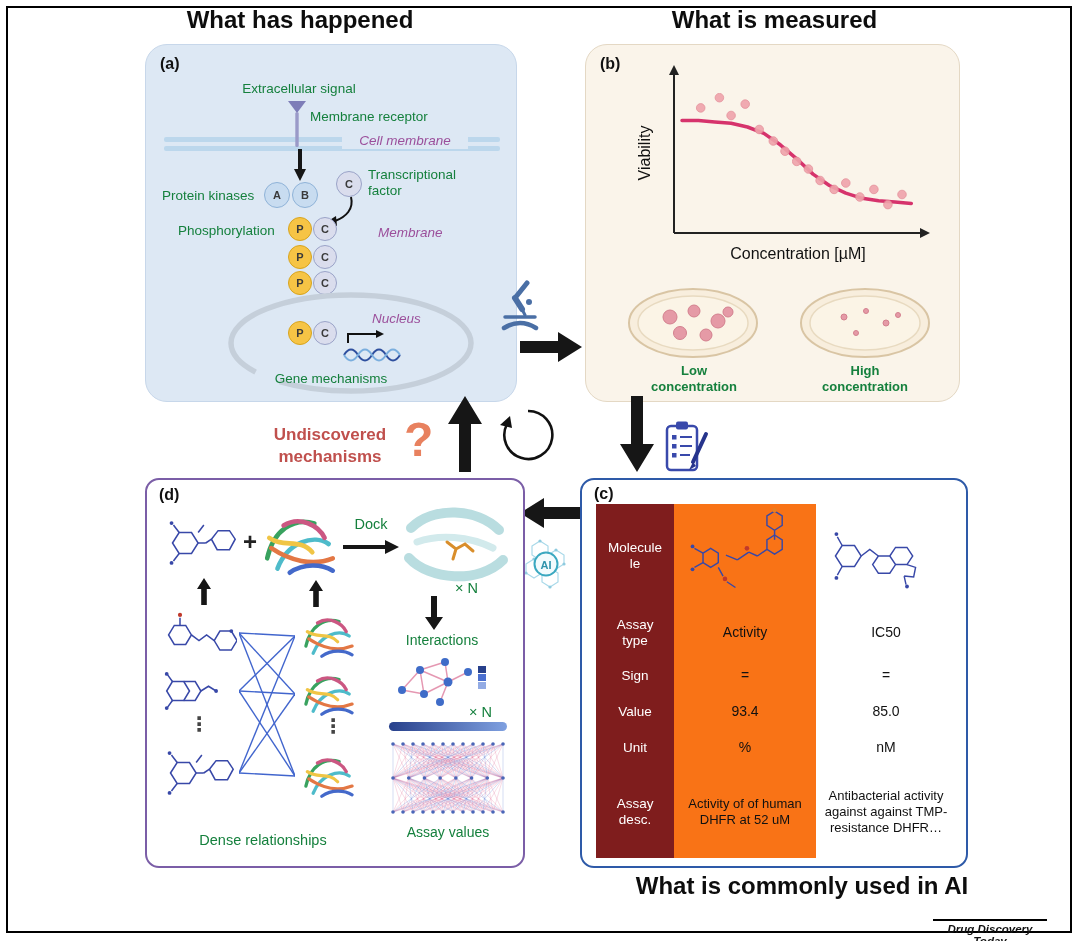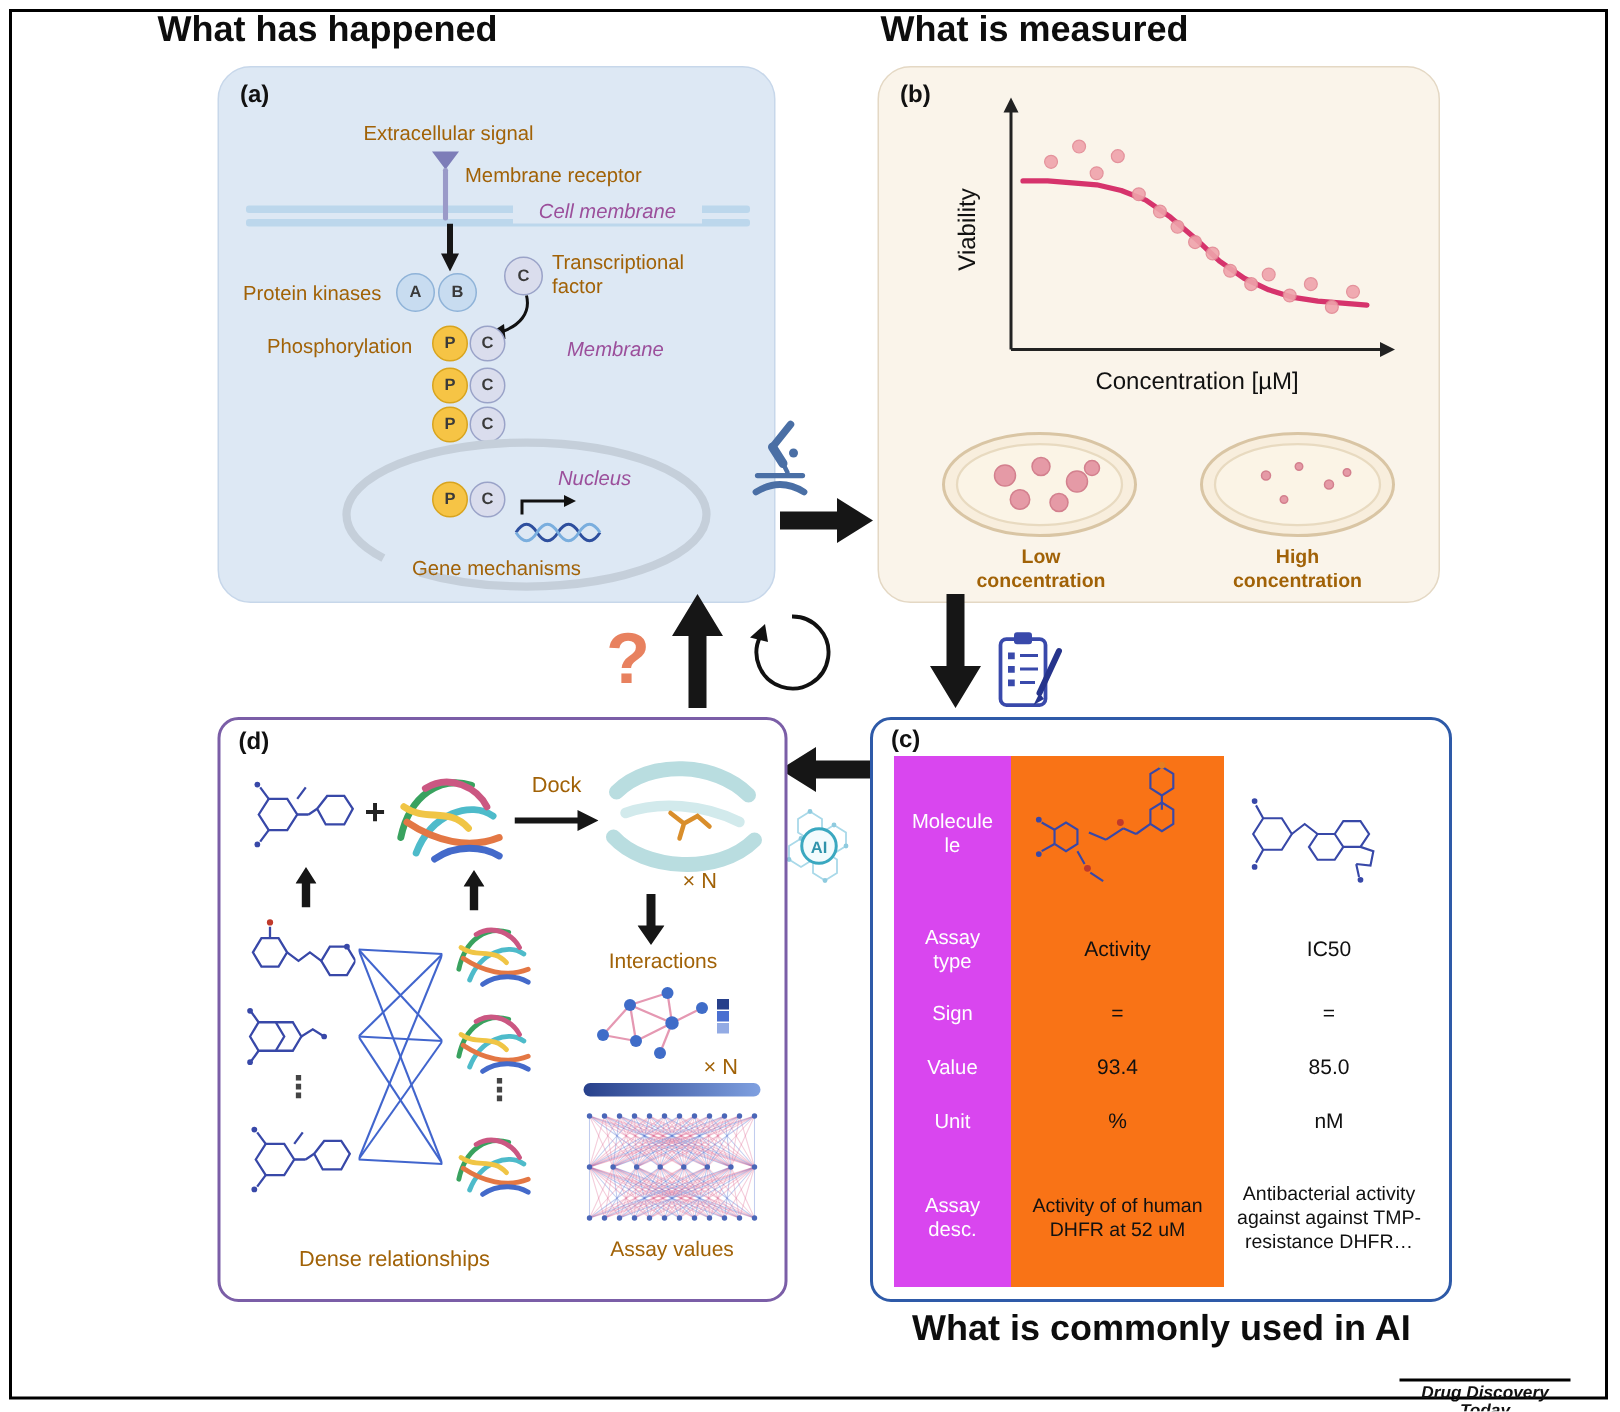--- a/index.html
+++ b/index.html
@@ -1,36 +1,36 @@
 <!DOCTYPE html>
 <html><head>
 <meta charset="utf-8">
 <style>
   *{box-sizing:border-box;margin:0;padding:0}
   body{background:#fff}
   #canvas{position:relative;width:1080px;height:941px;font-family:"Liberation Sans","DejaVu Sans",sans-serif;color:#111;background:#fff;overflow:hidden}
   .abs{position:absolute}
   .frame{position:absolute;left:6px;top:6px;width:1066px;height:927px;border:2px solid #000;pointer-events:none}
-  .section-title{font-size:24px;font-weight:600;color:#0d0d0d}
+  .section-title{font-size:24px;font-weight:600;text-align:center;color:#0d0d0d}
   .panel-label{font-weight:bold;font-size:16px;color:#111}
-  .t{font-size:13.5px;line-height:1.22;color:#a16207}
+  .t{font-size:13.5px;line-height:1.22;color:#15803d}
   .ital{font-style:italic;color:#9b4f9b}
   .bold{font-weight:bold}
   .center{text-align:center}
   #panel-a{background:#dde8f4;border:1.5px solid #c7d7ea;border-radius:22px}
   #panel-b{background:#faf4ea;border:1.5px solid #e4d8c4;border-radius:22px}
   #panel-c{background:#fff;border:2.5px solid #2e5aa8;border-radius:14px}
   #panel-d{background:#fff;border:2.5px solid #7b5ea7;border-radius:14px}
   .circle{position:absolute;border-radius:50%;display:flex;align-items:center;justify-content:center;font-size:11px;font-weight:bold;color:#3a3a3a}
   .circle.k{background:#c8dcf0;border:1.5px solid #8fb3d8}
   .circle.c{background:#dadded;border:1.5px solid #9aa3c8}
   .circle.p{background:#f6c445;border:1.5px solid #d8a41e}
   .membrane{position:absolute;height:5px;background:#bcd7ec;border-radius:2px}
   #assay-table{position:absolute;left:14px;top:24px;width:360px;height:354px;display:grid;grid-template-columns:78px 142px 1fr;grid-template-rows:104px 50px 36px 36px 36px 1fr}
-  .th{background:#d946ef;color:#fff;display:flex;align-items:center;justify-content:center;text-align:center;font-size:13.5px;padding:2px 22px;line-height:1.2}
+  .th{background:#7f1d1d;color:#fff;display:flex;align-items:center;justify-content:center;text-align:center;font-size:13.5px;padding:2px 22px;line-height:1.2}
   .td{display:flex;align-items:center;justify-content:center;text-align:center;font-size:14px;padding:2px 6px;line-height:1.25;color:#111}
   .td.gray{background:#f97316}
   .td.desc{font-size:13px;padding:4px 8px}
   .footer-rule{position:absolute;border-top:2px solid #000}
   .footer-text{position:absolute;font-style:italic;font-weight:bold;font-size:11.5px;text-align:center}
 </style>
 </head>
 <body>
 
 <div id="canvas">
@@ -221,20 +221,21 @@
     <polygon points="31,42 27,50 34,46" fill="#26348c"></polygon>
   </svg>
 
   <svg class="abs" style="left:498px;top:404px" width="60" height="62" viewBox="0 0 60 62">
     <path d="M30,7 A 24,24 0 1 1 9,20" fill="none" stroke="#111" stroke-width="2.6"></path>
     <polygon points="12,12 14,24 2,21" fill="#111"></polygon>
   </svg>
   <svg class="abs" style="left:448px;top:396px" width="34" height="76" viewBox="0 0 34 76">
     <polygon points="17,0 34,28 23,28 23,76 11,76 11,28 0,28" fill="#161616"></polygon>
   </svg>
+  <div class="abs bold center" style="left:252px;top:424px;width:156px;font-size:17px;line-height:1.3;color:#c0504d">Undiscovered mechanisms</div>
   <div class="abs bold" style="left:404px;top:412px;width:48px;font-size:48px;color:#e8815f">?</div>
 
   <svg class="abs" style="left:520px;top:496px" width="62" height="34" viewBox="0 0 62 34">
     <polygon points="62,11 24,11 24,2 0,17 24,32 24,23 62,23" fill="#161616"></polygon>
   </svg>
   <svg class="abs" style="left:518px;top:536px" width="56" height="56" viewBox="0 0 56 56">
     <g stroke="#a9d9e9" stroke-width="1.2" fill="none">
       <path d="M14,10 l8,-5 8,5 v9 l-8,5 -8,-5 Z"></path>
       <path d="M30,19 l8,-5 8,5 v9 l-8,5 -8,-5 Z"></path>
       <path d="M8,28 l8,-5 8,5 v9 l-8,5 -8,-5 Z"></path>

